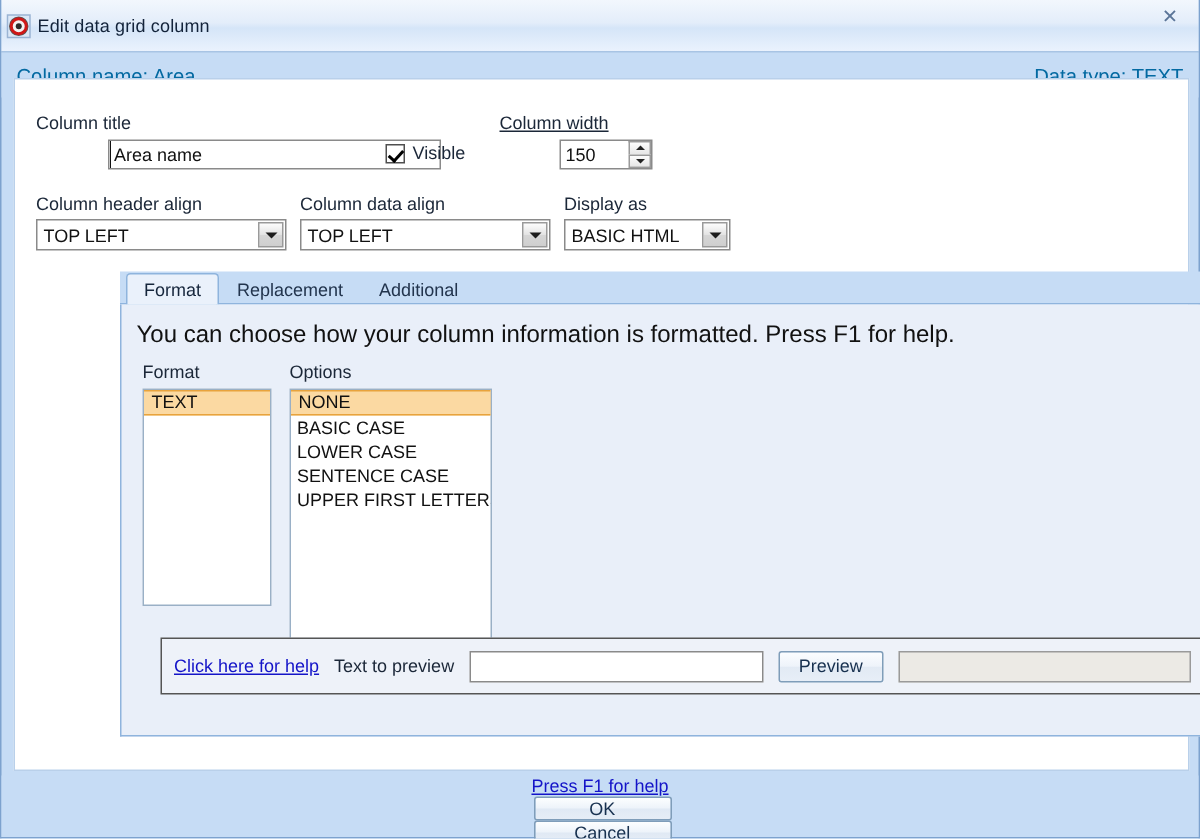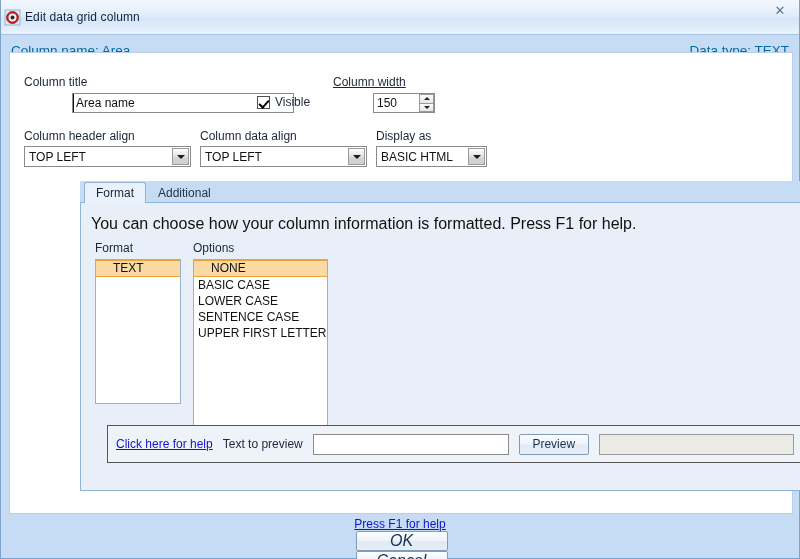--- a/index.html
+++ b/index.html
@@ -243,21 +243,21 @@
     white-space: nowrap;
   }
   .listitem.selected {
     background: #fbd9a2;
     border-top: 1px solid #e8a33d;
     border-bottom: 1px solid #e8a33d;
     height: 17px;
     line-height: 15px;
     margin-left: -1px;
     margin-right: -1px;
-    padding-left: 17px;
+    padding-left: 5px;
     border-left: 1px solid #e8a33d;
     border-right: 1px solid #e8a33d;
   }
 
   
   #previewgroup {
     position: absolute;
     left: 26px; top: 222px;
     width: 696px; height: 38px;
     border: 1px solid #555;
@@ -298,25 +298,24 @@
     display: flex;
     align-items: center;
     padding: 0 12px;
     flex-direction: column;
   }
   .ftrbtn {
     width: 92px; height: 22px;
     background: linear-gradient(to bottom, #fcfeff, #edf3fa 48%, #e0e9f4 52%, #e6edf6);
     border: 1px solid #7f9db9;
     border-radius: 2px;
-    font-size: 16px;
+    font-size: 12px;
     color: #17304f;
     display: flex; align-items: center; justify-content: center;
     margin-left: 3px;
-    font-style: italic;
   }
 </style>
 </head>
 <body>
 
 <div id="window">
 
   <div id="titlebar">
     <span class="tb-icon">
       <svg width="17" height="17" viewBox="0 0 17 17">
@@ -378,20 +377,21 @@
     <div class="combo" style="position:absolute;left:366px;top:93px;width:111px;">
       <span>BASIC HTML</span>
       <span class="arrowbox">
           <i class="tri-down"></i>
         </span>
     </div>
 
     <div id="tabctl">
       <div id="tabstrip">
         <div class="tab active">Format</div>
+        <div class="tab">Replacement</div>
         <div class="tab">Additional</div>
       </div>
 
       <div id="tabbody">
 
         <div id="tab-desc">You can choose how your column information is formatted.  Press F1 for help.</div>
 
         <div class="listlabel" style="left:14px;top:38px;">Format</div>
         <div class="listbox" style="left:14px;top:56px;width:86px;height:145px;">
           <div class="listitem selected">TEXT</div>

